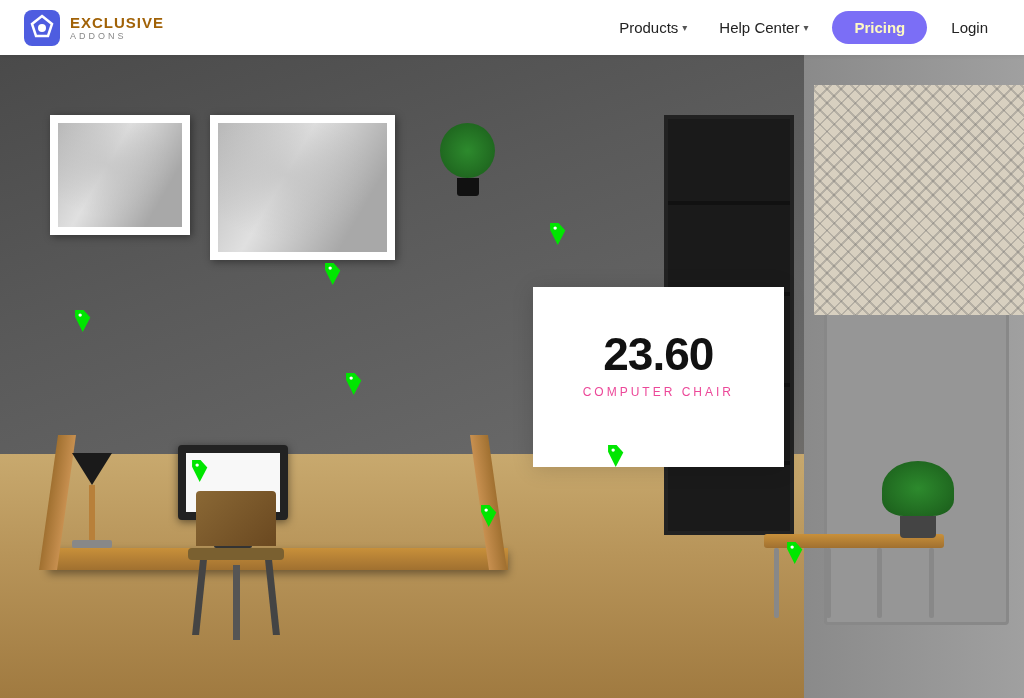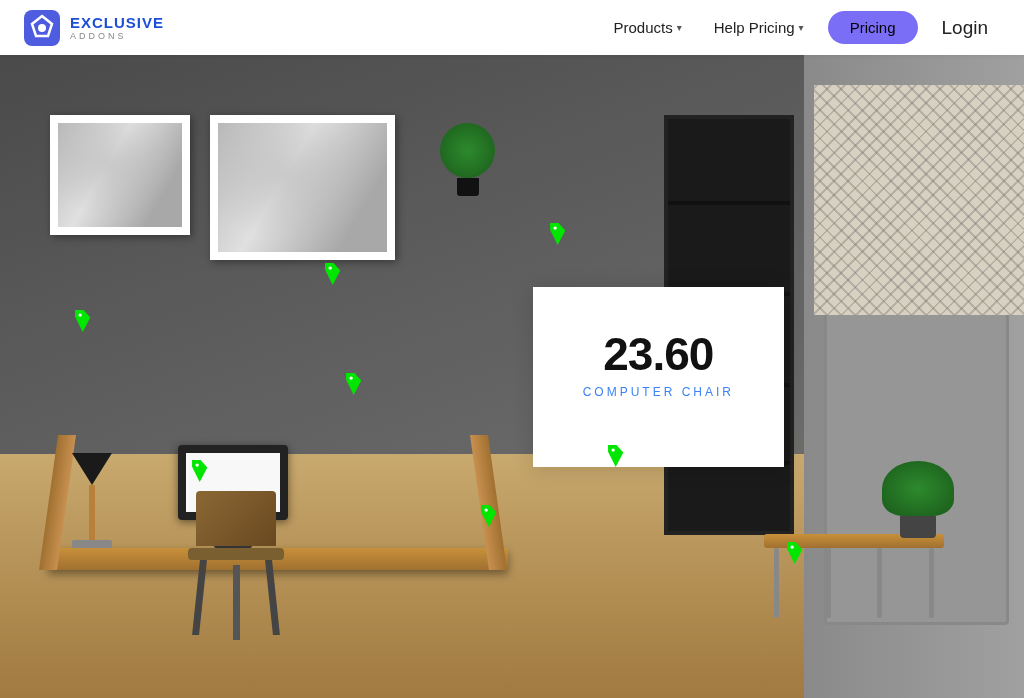--- a/index.html
+++ b/index.html
@@ -28,21 +28,21 @@
       height: 36px;
     }
     .logo-text {
       display: flex;
       flex-direction: column;
       line-height: 1;
     }
     .logo-main {
       font-size: 15px;
       font-weight: 800;
-      color: #1d4ed8;
+      color: #a16207;
       letter-spacing: 1px;
       text-transform: uppercase;
     }
     .logo-sub {
       font-size: 9px;
       letter-spacing: 3px;
       color: #888;
       text-transform: uppercase;
       margin-top: 2px;
     }
@@ -61,31 +61,31 @@
       cursor: pointer;
       border-radius: 6px;
       font-weight: 500;
     }
     .nav-item .chevron {
       font-size: 10px;
       color: #555;
     }
     .nav-pricing-btn {
       background: #7b6ef6;
-      color: #000000;
+      color: #fef9c3;
       border: none;
       border-radius: 22px;
       padding: 8px 22px;
       font-size: 15px;
-      font-weight: 400;
+      font-weight: 700;
       cursor: pointer;
       margin: 0 4px;
     }
     .nav-login {
-      font-size: 19px;
+      font-size: 15px;
       color: #222;
       font-weight: 500;
       padding: 6px 12px;
       cursor: pointer;
       text-align: right;
     }
 
     
     .hero {
       position: absolute;
@@ -293,21 +293,21 @@
     }
     .product-price {
       font-size: 46px;
       font-weight: 700;
       color: #111;
       letter-spacing: -1px;
     }
     .product-name {
       font-size: 12px;
       letter-spacing: 3px;
-      color: #3b82f6;
+      color: #ec4899;
       text-transform: uppercase;
       margin-top: 4px;
       margin-bottom: 28px;
     }
     .buy-now-btn {
       background: #111;
       color: #fff;
       border: none;
       padding: 14px 40px;
       font-size: 13px;
@@ -385,21 +385,21 @@
       <span class="logo-main">EXCLUSIVE</span>
       <span class="logo-sub">ADDONS</span>
     </div>
   </div>
   <div class="nav-links">
     <div class="nav-item">
       <span>Products</span>
       <span class="chevron">▾</span>
     </div>
     <div class="nav-item">
-      <span>Help Pricing</span>
+      <span>Help Center</span>
       <span class="chevron">▾</span>
     </div>
     <button class="nav-pricing-btn">Pricing</button>
     <span class="nav-login">Login</span>
   </div>
 </nav>
 
 <section class="hero">
   <div class="room-scene">
 

